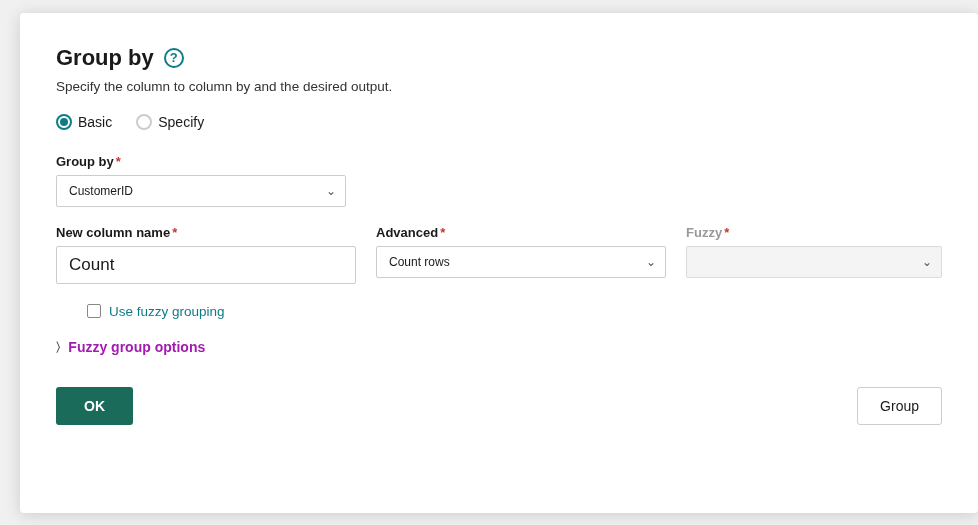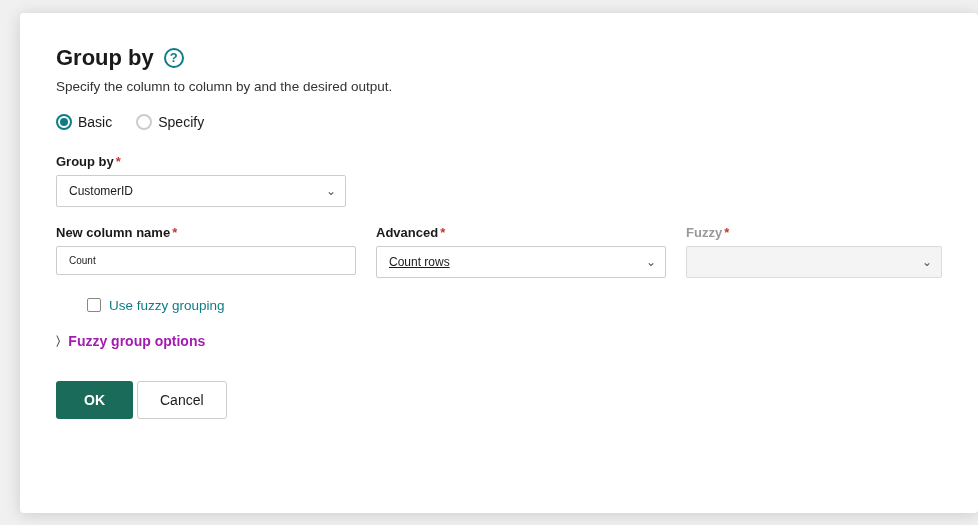--- a/index.html
+++ b/index.html
@@ -163,28 +163,27 @@
     }
 
     .col-column {
       flex: 1;
     }
 
     .text-input {
       border: 1px solid #cccccc;
       border-radius: 2px;
       padding: 8px 12px;
-      font-size: 10px;
+      font-size: 17px;
       color: #1a1a1a;
       width: 100%;
     }
 
     .operation-select {
       width: 100%;
-      text-decoration: underline;
     }
 
     .column-select-wrapper {
       width: 100%;
     }
 
     .column-select-box {
       width: 100%;
       background: #f0f0f0;
       color: #999;
@@ -227,22 +226,22 @@
     }
 
     .fuzzy-options-label {
       font-size: 14px;
       font-weight: 700;
       color: #a21caf;
     }
 
     .dialog-footer {
       display: flex;
-      justify-content: flex-start;
-      gap: 4px;
+      justify-content: space-between;
+      gap: 28px;
       margin-top: 8px;
     }
 
     .btn-ok {
       background: #1a6b5a;
       color: #ffffff;
       border: none;
       border-radius: 3px;
       padding: 10px 28px;
       font-size: 14px;
@@ -341,16 +340,16 @@
     <span class="fuzzy-label">Use fuzzy grouping</span>
   </div>
 
   <div class="fuzzy-options-row">
     <span class="chevron-right">〉</span>
     <span class="fuzzy-options-label">Fuzzy group options</span>
   </div>
 
   <div class="dialog-footer">
     <button class="btn-ok">OK</button>
-    <button class="btn-cancel">Cancel</button>
+    <button class="btn-cancel">Group</button>
   </div>
 
 </div>
 
 </body></html>

